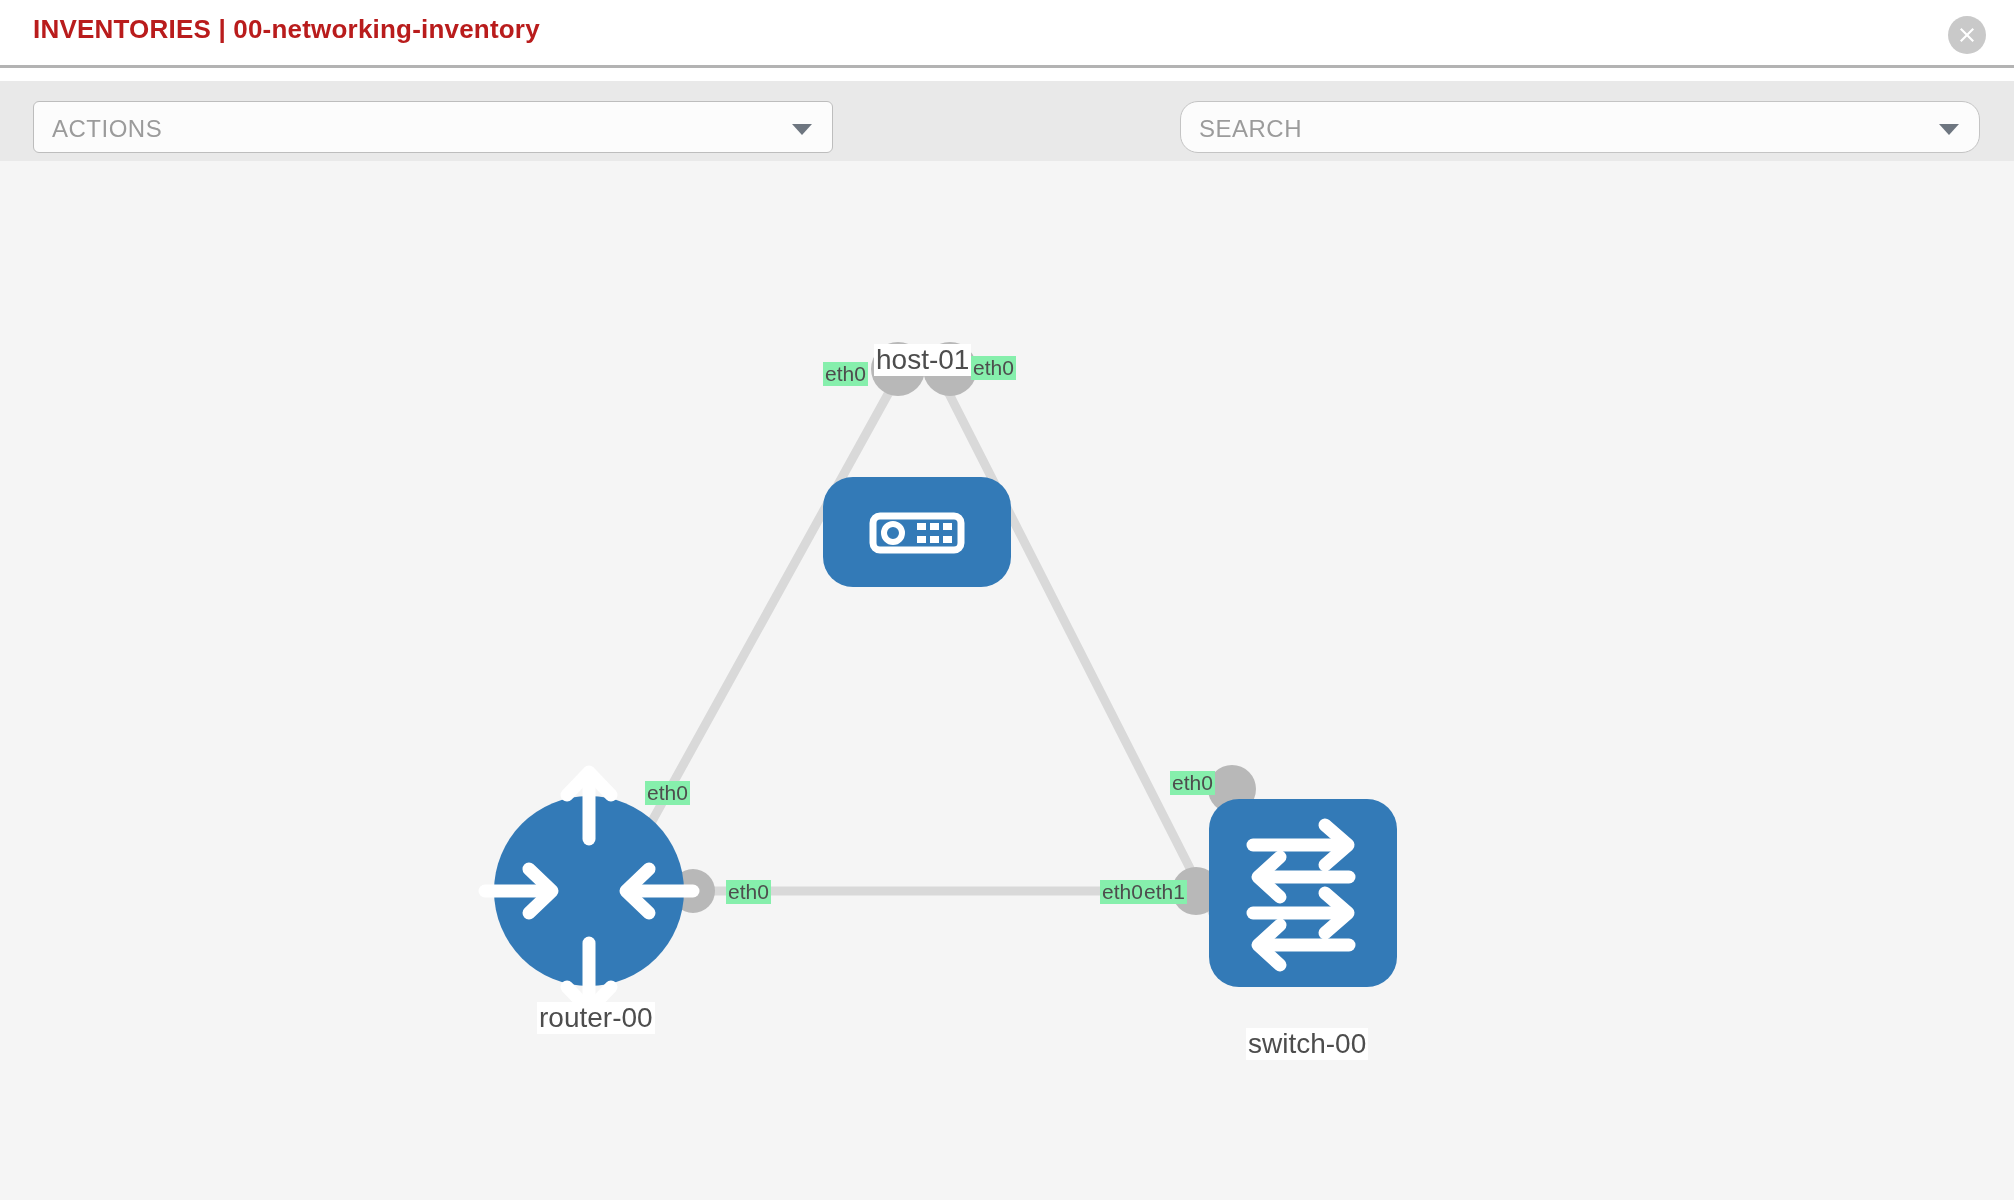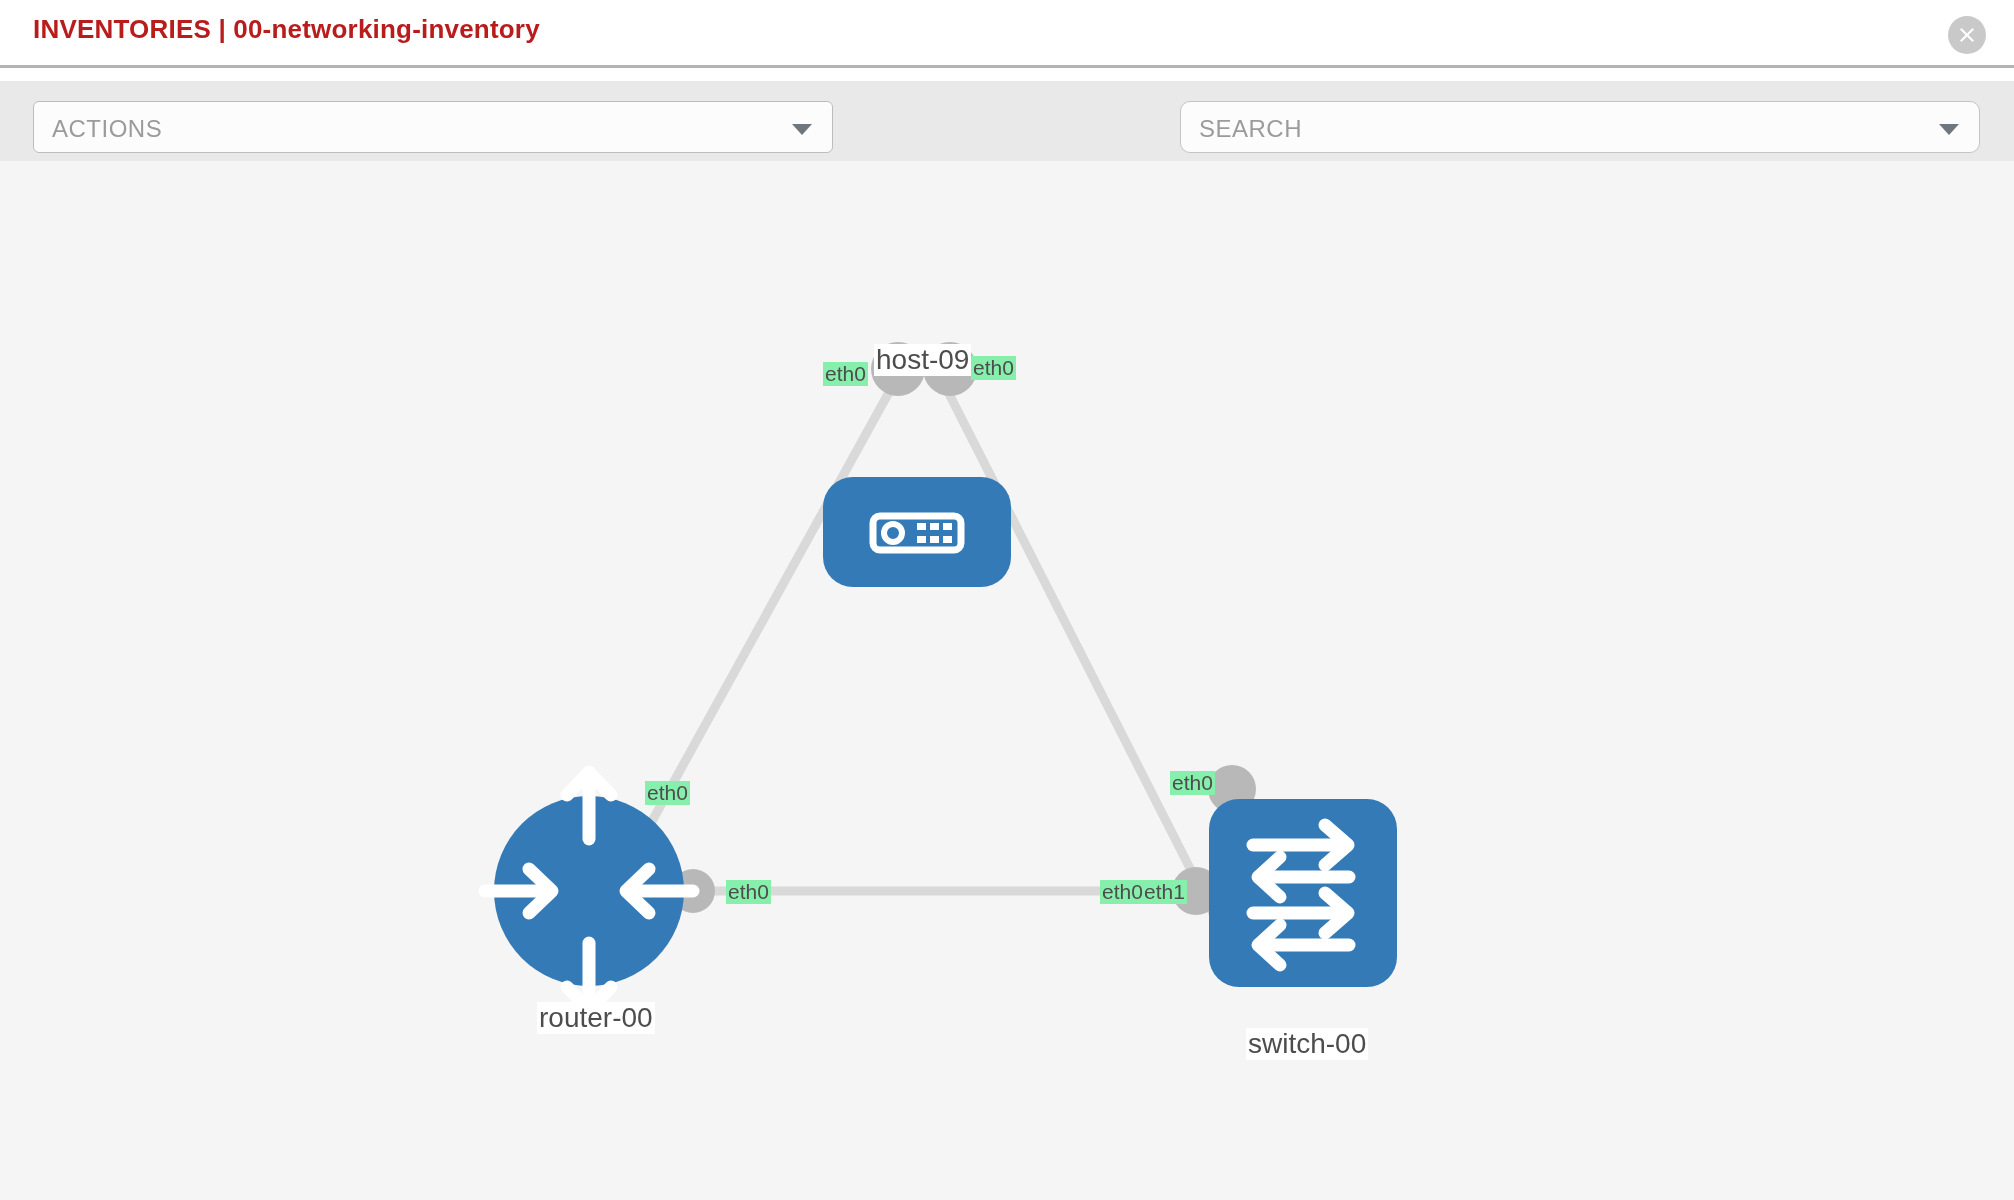--- a/index.html
+++ b/index.html
@@ -59,21 +59,21 @@
     width: 42px; height: 42px; cursor: pointer;
     color: #7f8792;
   }
   .tool-icon.wrench { left: 1040px; }
   .tool-icon.key    { left: 1108px; }
 
   .search-box {
     position: absolute; left: 1180px; top: 20px;
     width: 800px; height: 52px;
     background: #fcfcfc;
-    border: 1px solid #c4c4c4; border-radius: 10px;
+    border: 1px solid #c4c4c4; border-radius: 18px;
     cursor: text;
   }
   .search-label {
     position: absolute; left: 18px; top: 13px;
     font-size: 24px; color: #9b9b9b; letter-spacing: 0.5px;
   }
 
   
   .canvas {
     position: absolute; left: 0; top: 161px;
@@ -205,21 +205,21 @@
 
           <line x1="1253" y1="752" x2="1345" y2="752"></line>
           <polyline points="1325,732 1348,752 1325,772"></polyline>
 
           <line x1="1349" y1="784" x2="1260" y2="784"></line>
           <polyline points="1280,764 1258,784 1280,804"></polyline>
         </g>
       </g>
     </svg>
 
-    <div class="node-label" style="left:874px; top:183px;">host-09</div>
+    <div class="node-label" style="left:874px; top:183px;">host-01</div>
     <div class="node-label" style="left:537px; top:841px;">router-00</div>
     <div class="node-label" style="left:1246px; top:867px;text-align:center;">switch-00</div>
 
     <div class="iface-label" style="left:823px; top:201px;">eth0</div>
     <div class="iface-label" style="left:971px; top:195px;">eth0</div>
 
     <div class="iface-label" style="left:645px; top:620px;">eth0</div>
     <div class="iface-label" style="left:1170px; top:610px;">eth0</div>
 
     <div class="iface-label" style="left:726px; top:719px;">eth0</div>

